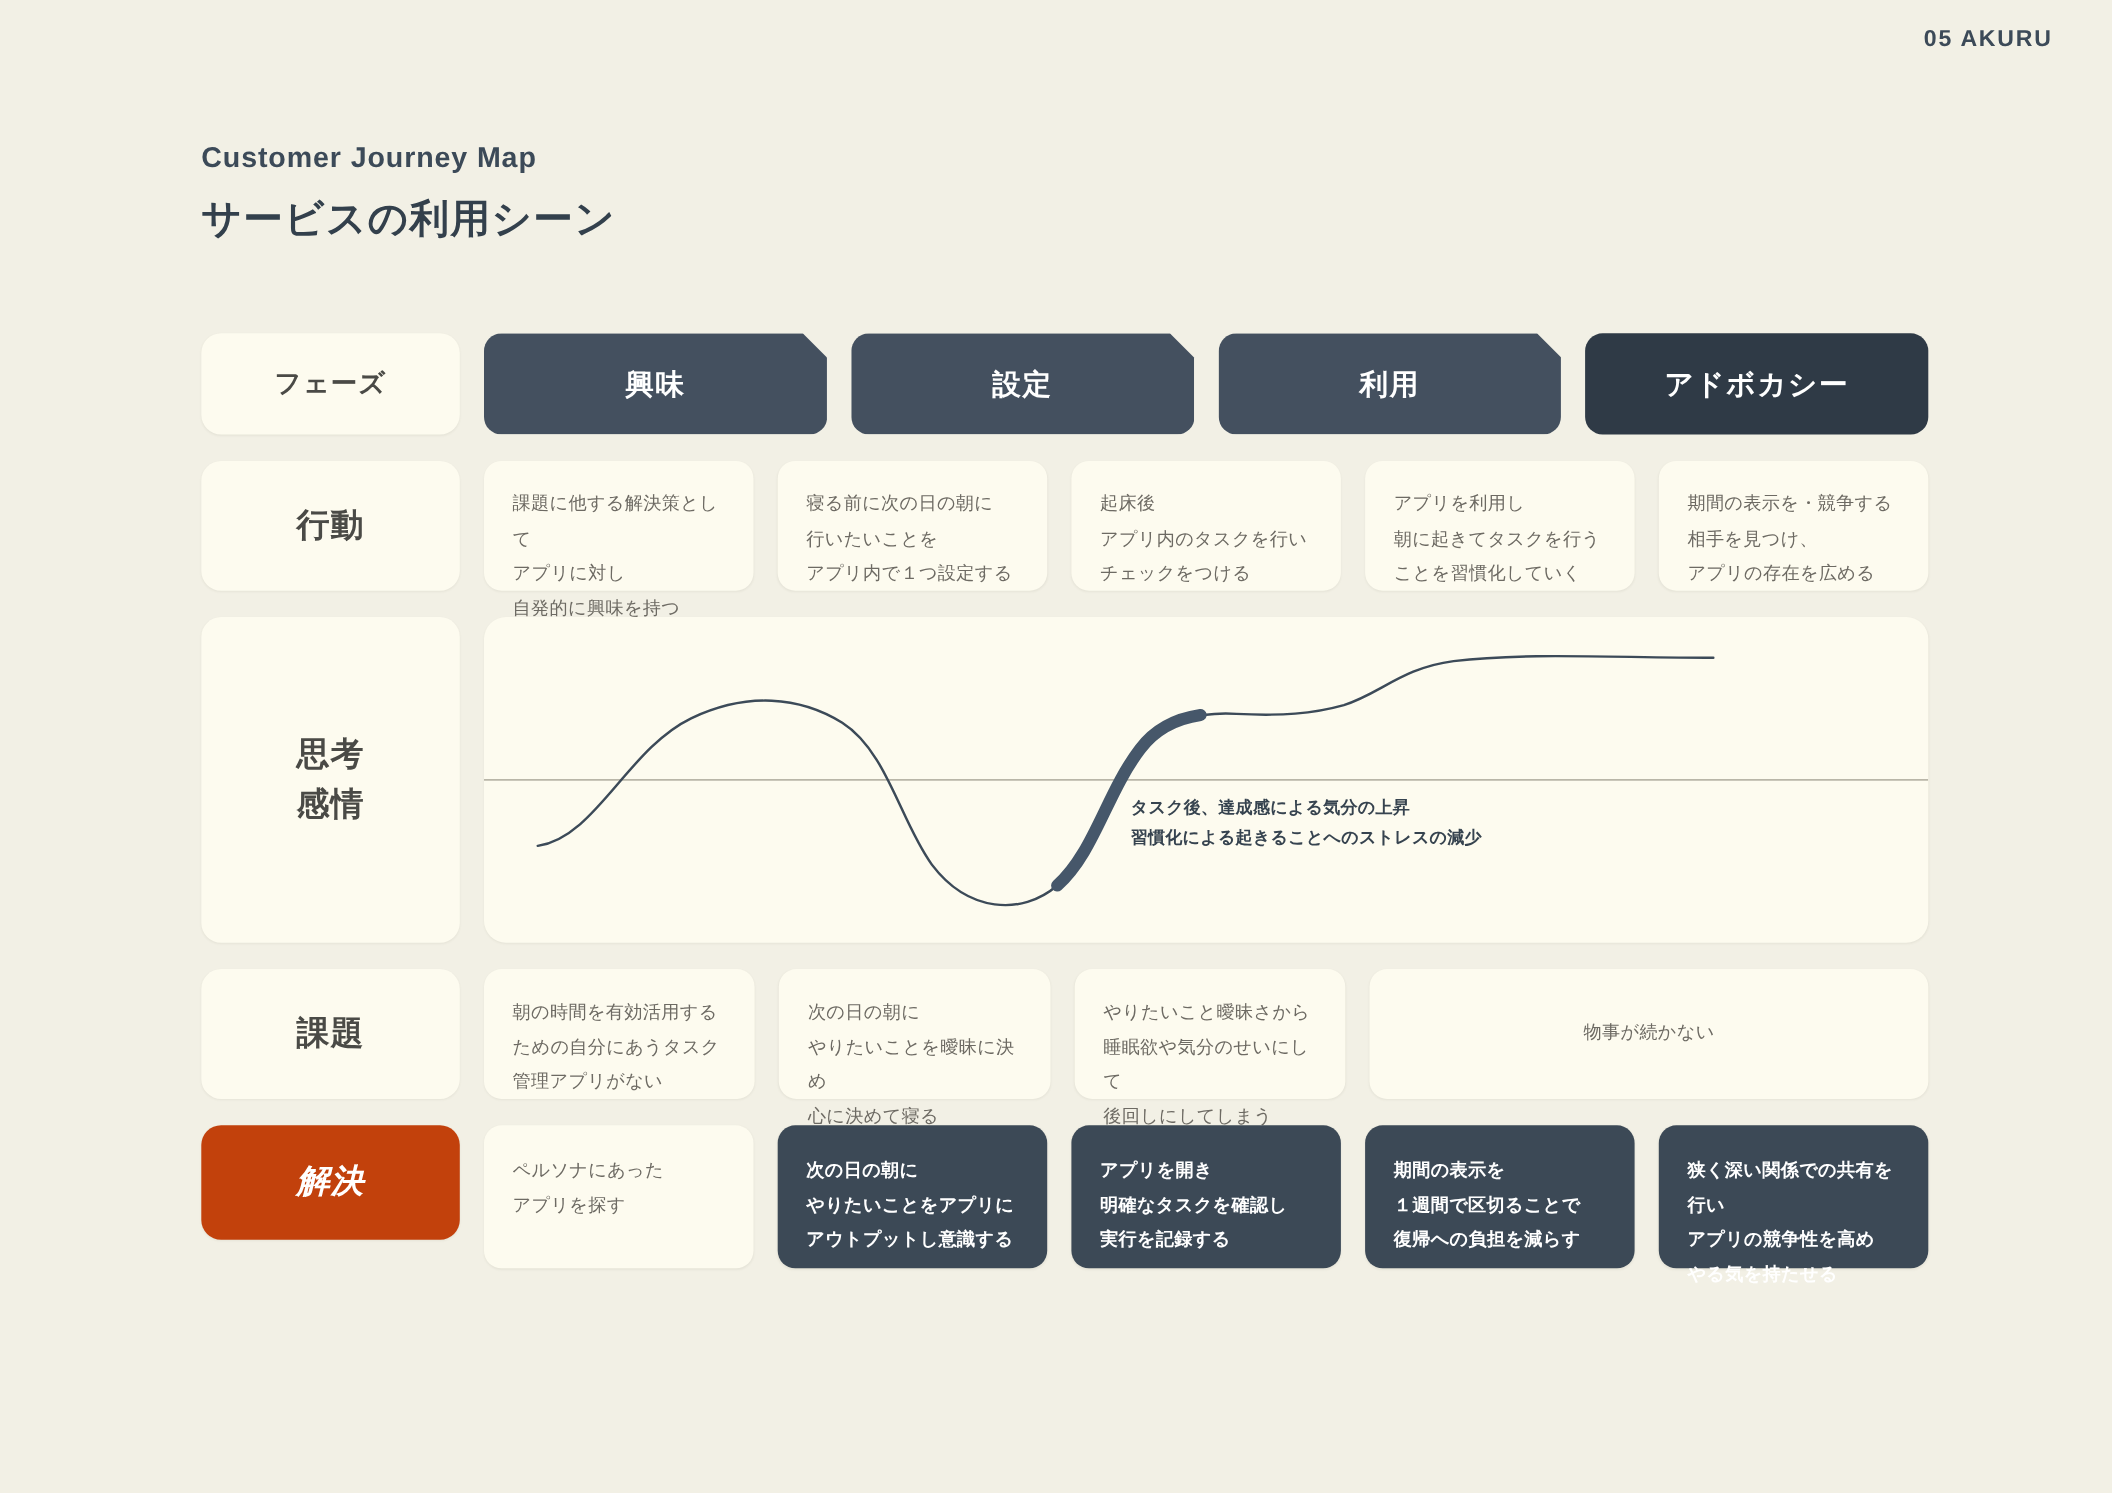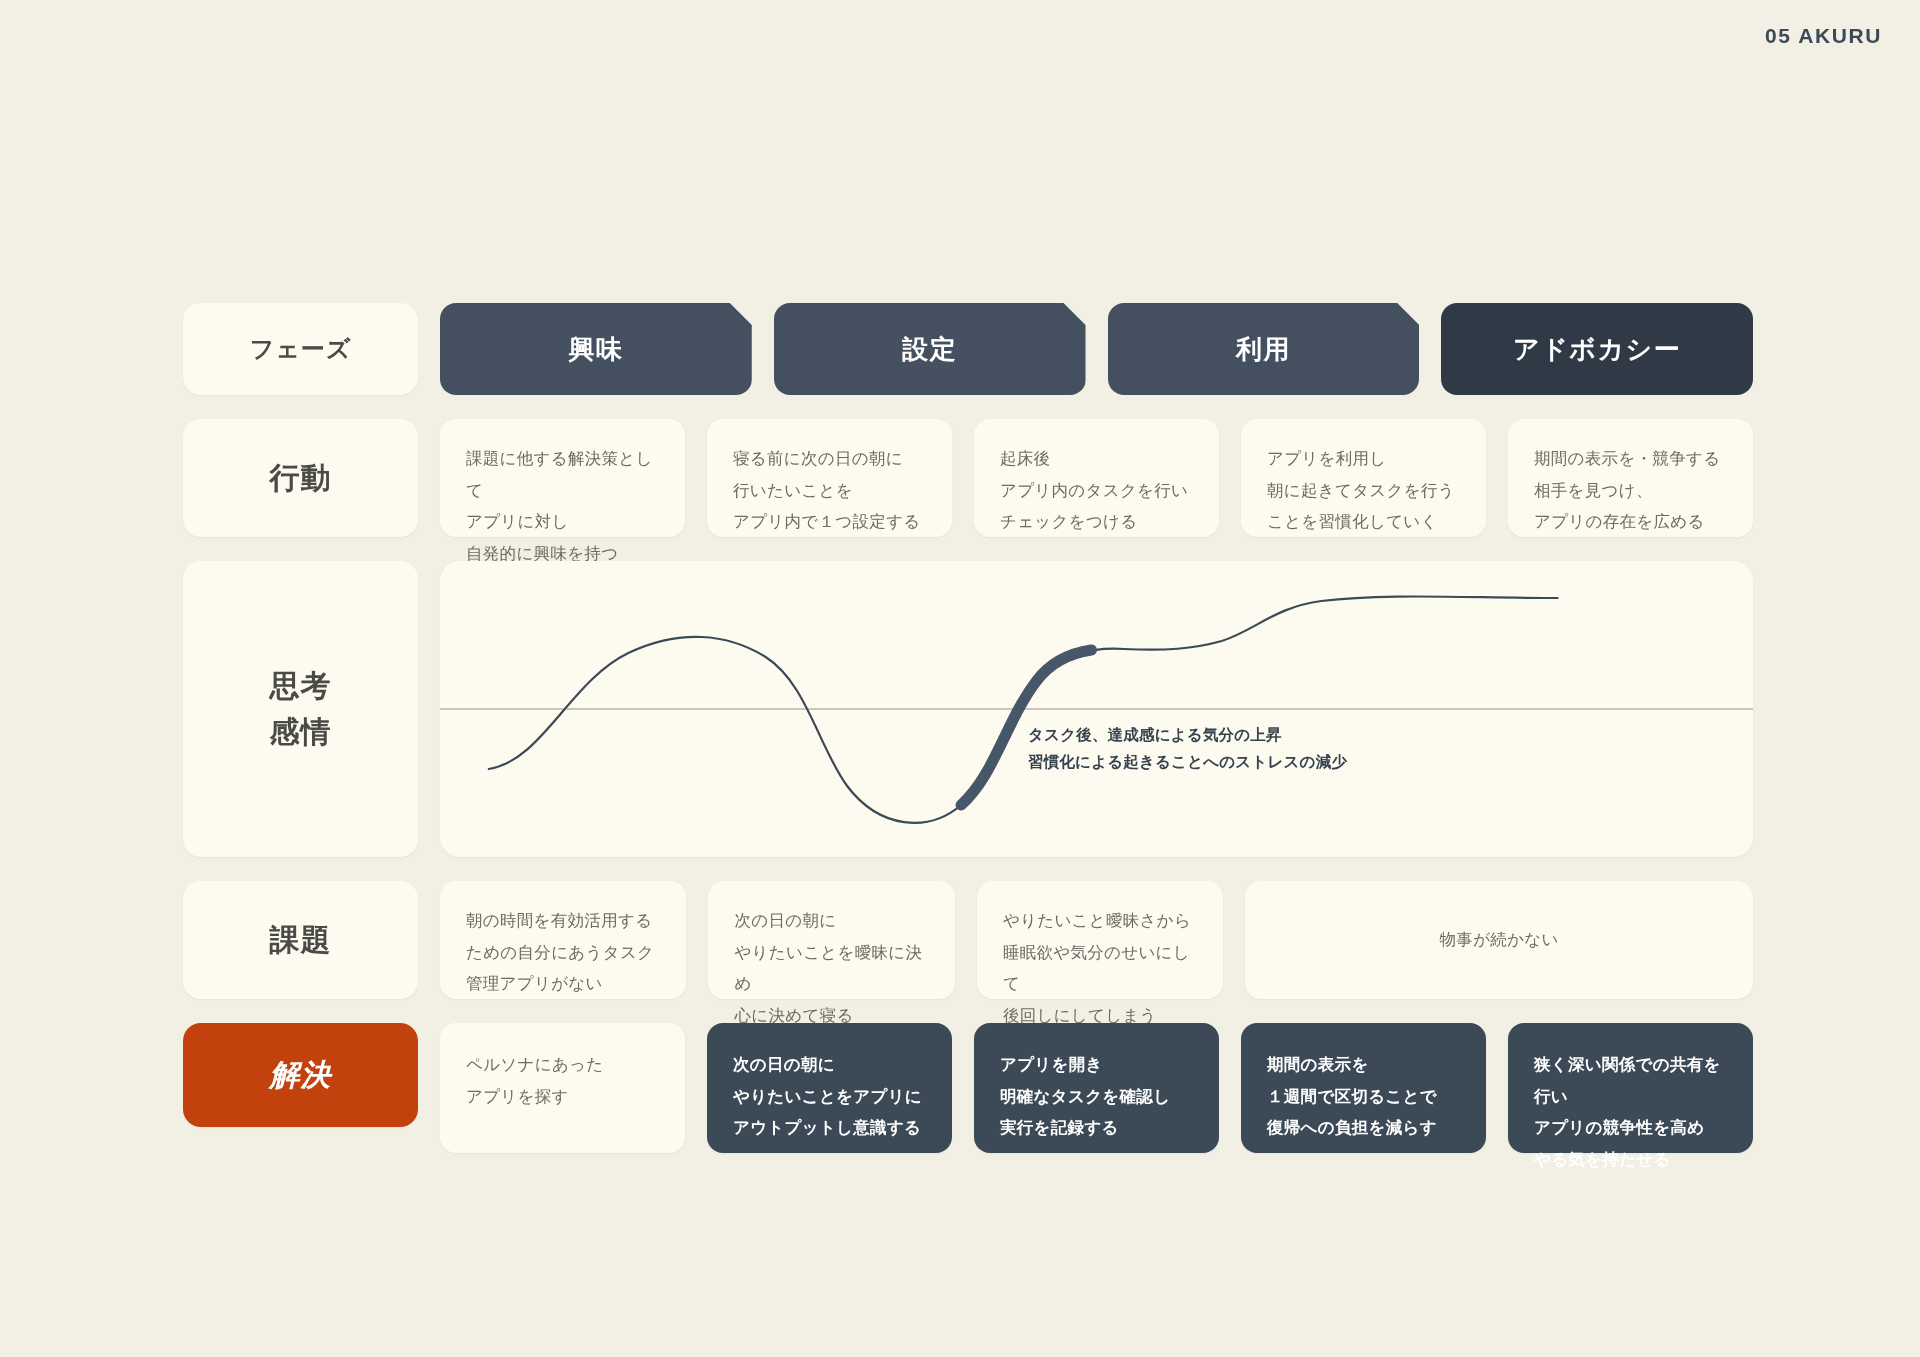--- a/index.html
+++ b/index.html
@@ -17,21 +17,21 @@
 
   .page {
     position: absolute;
     inset: 0;
   }
 
   
   .corner-tag {
     position: absolute;
     top: 24px;
-    right: 38px;
+    right: 54px;
     font-size: 21px;
     font-weight: 700;
     letter-spacing: 1.6px;
     color: #3c4a58;
   }
   .title-block {
     position: absolute;
     left: 183px;
     top: 128px;
   }
@@ -182,20 +182,24 @@
   }
   .row-solution .cell-text { padding-top: 26px; }
 </style>
 </head>
 <body>
 
 <div class="page">
 
   <div class="corner-tag">05 AKURU</div>
 
+  <div class="title-block">
+    <p class="eyebrow">Customer Journey Map</p>
+    <h1 class="headline">サービスの利用シーン</h1>
+  </div>
 
   <div class="grid">
 
     <div class="row row-phase">
       <div class="rowlabel">フェーズ</div>
       <div class="cells">
         <div class="phase">
           <span>興味</span>
         </div>
         <div class="phase">

